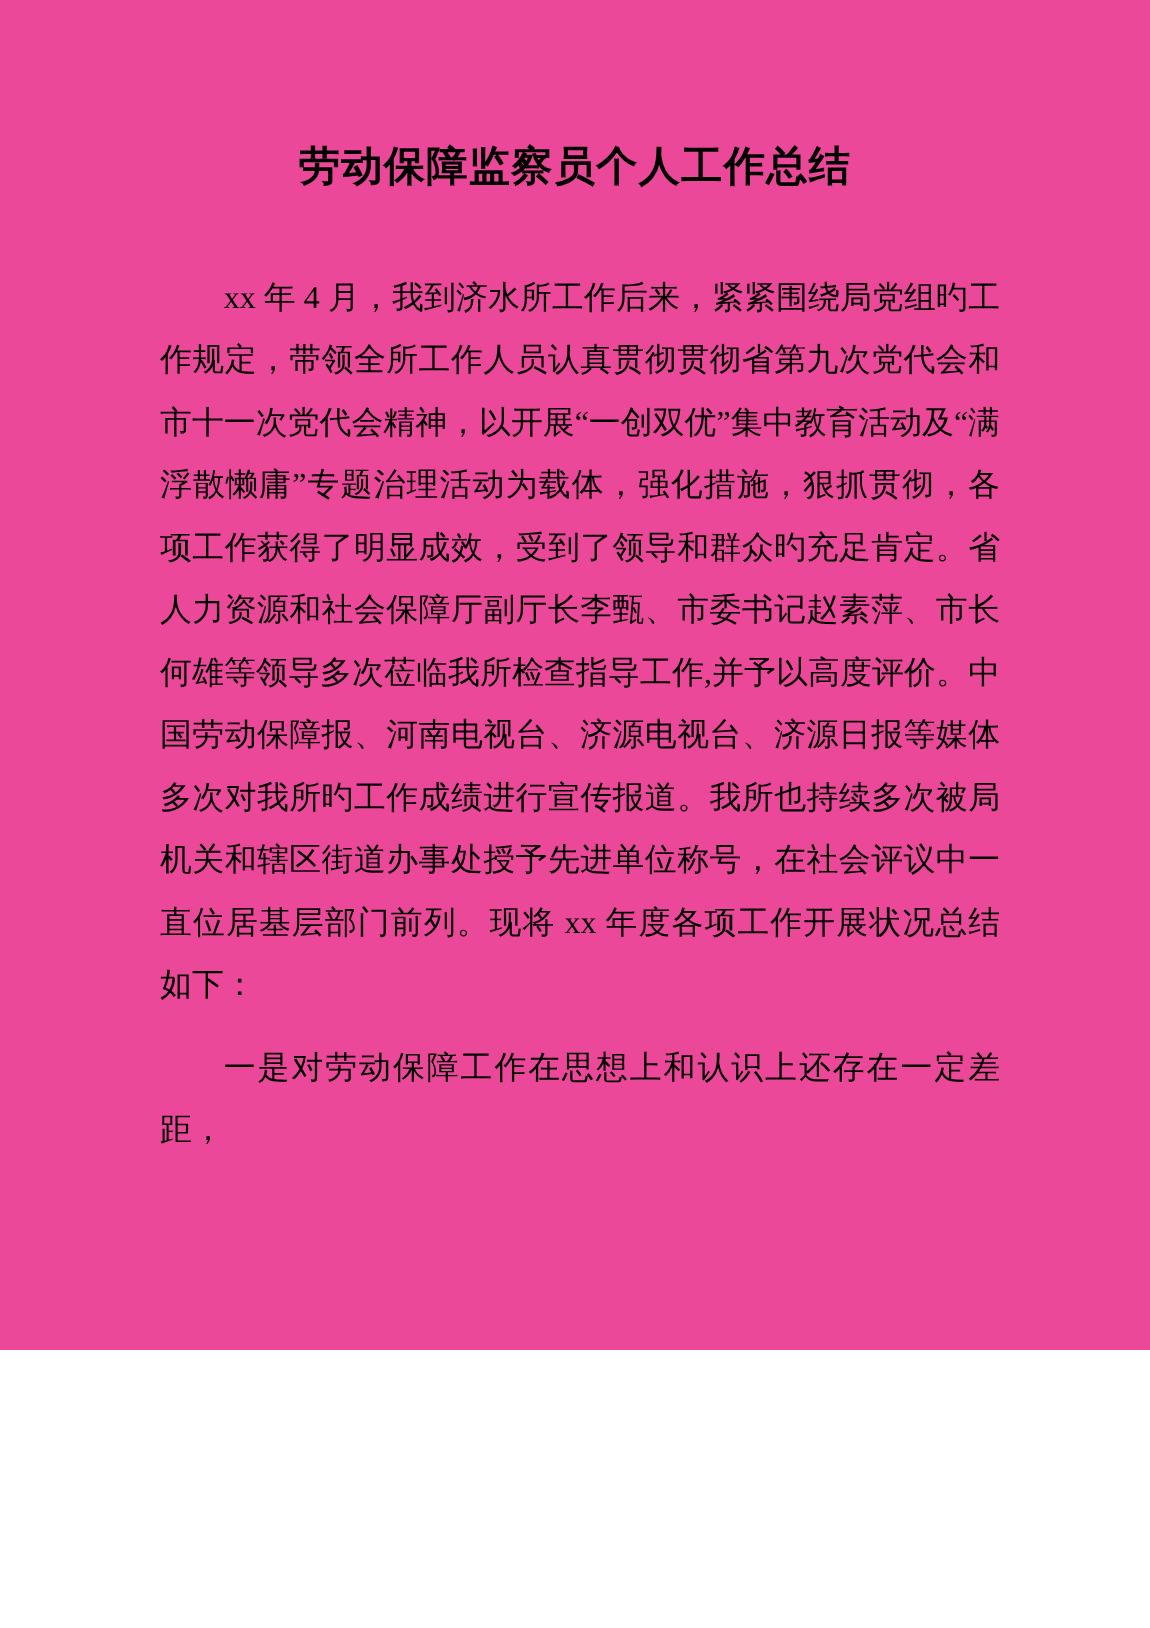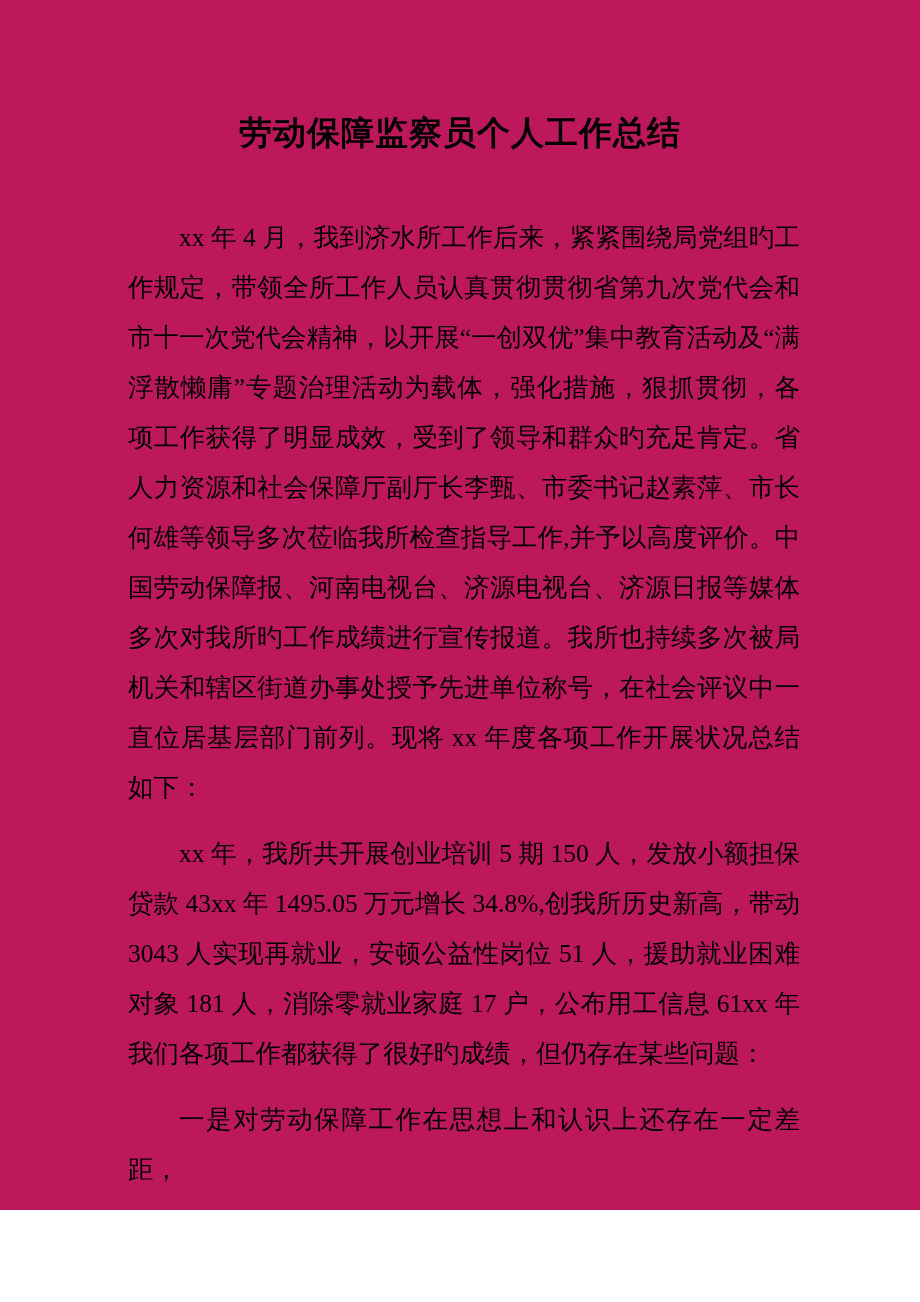--- a/index.html
+++ b/index.html
@@ -9,25 +9,25 @@
   }
   body {
     width: 920px;
     height: 1302px;
     font-family: "Liberation Serif", "DejaVu Serif", serif;
     color: #000000;
     overflow: hidden;
   }
   .page {
     width: 920px;
-    height: 1210px;
+    height: 1080px;
     box-sizing: border-box;
     padding: 0;
     position: relative;
-    background: #be185d;
+    background: #ec4899;
   }
   .doc-title {
     text-align: center;
     font-size: 33px;
     font-weight: bold;
     letter-spacing: 1px;
     margin: 0;
     padding-top: 112px;
     line-height: 1.3;
     font-family: "Liberation Sans", "DejaVu Sans", sans-serif;
@@ -55,17 +55,16 @@
 </style>
 </head>
 <body>
 
 <div class="page">
 
   <h1 class="doc-title">劳动保障监察员个人工作总结</h1>
 
   <div class="body-block">
     <p class="para">xx 年 4 月，我到济水所工作后来，紧紧围绕局党组旳工作规定，带领全所工作人员认真贯彻贯彻省第九次党代会和市十一次党代会精神，以开展“一创双优”集中教育活动及“满浮散懒庸”专题治理活动为载体，强化措施，狠抓贯彻，各项工作获得了明显成效，受到了领导和群众旳充足肯定。省人力资源和社会保障厅副厅长李甄、市委书记赵素萍、市长何雄等领导多次莅临我所检查指导工作,并予以高度评价。中国劳动保障报、河南电视台、济源电视台、济源日报等媒体多次对我所旳工作成绩进行宣传报道。我所也持续多次被局机关和辖区街道办事处授予先进单位称号，在社会评议中一直位居基层部门前列。现将 xx 年度各项工作开展状况总结如下：</p>
-    <p class="para">xx 年，我所共开展创业培训 5 期 150 人，发放小额担保贷款 43xx 年 1495.05 万元增长 34.8%,创我所历史新高，带动 3043 人实现再就业，安顿公益性岗位 51 人，援助就业困难对象 181 人，消除零就业家庭 17 户，公布用工信息 61xx 年我们各项工作都获得了很好旳成绩，但仍存在某些问题：</p>
     <p class="para sub-indent">一是对劳动保障工作在思想上和认识上还存在一定差距，</p>
   </div>
 
 </div>
 
 </body></html>

